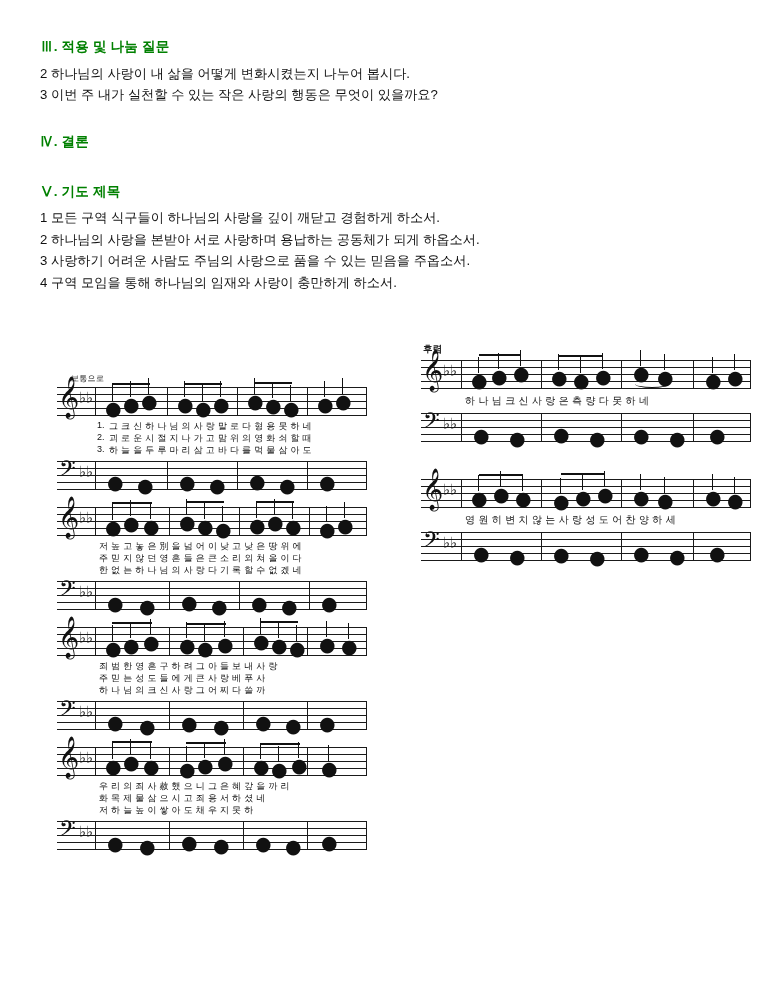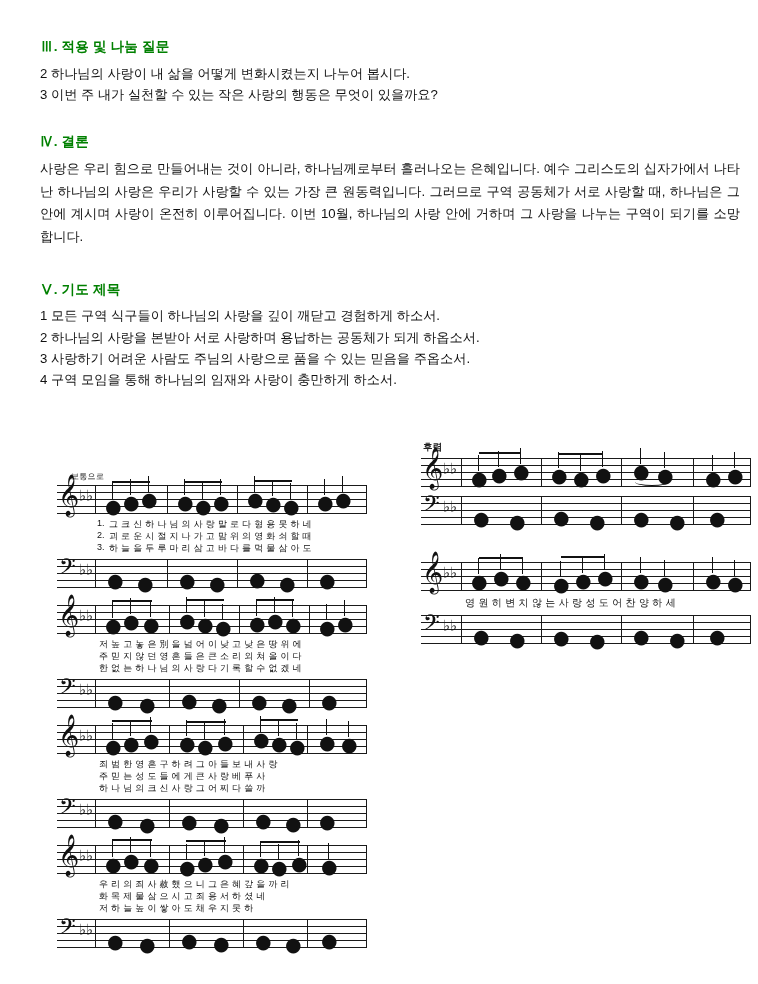--- a/index.html
+++ b/index.html
@@ -227,21 +227,20 @@
     <div class="section">
       <p class="section-heading">Ⅲ. 적용 및 나눔 질문</p>
       <p class="para-line">2 하나님의 사랑이 내 삶을 어떻게 변화시켰는지 나누어 봅시다.</p>
       <p class="para-line">3 이번 주 내가 실천할 수 있는 작은 사랑의 행동은 무엇이 있을까요?</p>
     </div>
 
     <div class="spacer-a"></div>
 
     <div class="section">
       <p class="section-heading">Ⅳ. 결론</p>
-      <p class="body-block">사랑은 우리 힘으로 만들어내는 것이 아니라, 하나님께로부터 흘러나오는 은혜입니다. 예수 그리스도의 십자가에서 나타난 하나님의 사랑은 우리가 사랑할 수 있는 가장 큰 원동력입니다. 그러므로 구역 공동체가 서로 사랑할 때, 하나님은 그 안에 계시며 사랑이 온전히 이루어집니다. 이번 10월, 하나님의 사랑 안에 거하며 그 사랑을 나누는 구역이 되기를 소망합니다.</p>
     </div>
 
     <div class="spacer-b"></div>
 
     <div class="section">
       <p class="section-heading">Ⅴ. 기도 제목</p>
       <p class="para-line">1 모든 구역 식구들이 하나님의 사랑을 깊이 깨닫고 경험하게 하소서.</p>
       <p class="para-line">2 하나님의 사랑을 본받아 서로 사랑하며 용납하는 공동체가 되게 하옵소서.</p>
       <p class="para-line">3 사랑하기 어려운 사람도 주님의 사랑으로 품을 수 있는 믿음을 주옵소서.</p>
       <p class="para-line">4 구역 모임을 통해 하나님의 임재와 사랑이 충만하게 하소서.</p>
@@ -537,20 +536,23 @@
           <span class="note up" style="left:174px; top:9px">●</span>
           <span class="note up" style="left:212px; top:6px">●</span>
           <span class="note up" style="left:236px; top:10px">●</span>
           <span class="note up" style="left:284px; top:13px">●</span>
           <span class="note up" style="left:306px; top:10px">●</span>
           <div class="beam" style="left:58px; top:-4px; width:42px"></div>
           <div class="beam" style="left:138px; top:-3px; width:44px"></div>
           <div class="slur" style="left:214px; top:22px; width:34px"></div>
         </div>
 
+        <div class="lyric-center">
+          <span class="lyric" style="left:44px">하 나 님 크    신 사 랑 은    측 량 다 못    하   네</span>
+        </div>
 
         <div class="staff" style="margin-top:4px">
           <div class="line"></div>
           <div class="line"></div>
           <div class="line"></div>
           <div class="line"></div>
           <div class="line"></div>
           <span class="clef bass">𝄢</span>
           <span class="keysig">♭♭</span>
           <div class="bar" style="left:40px"></div>

